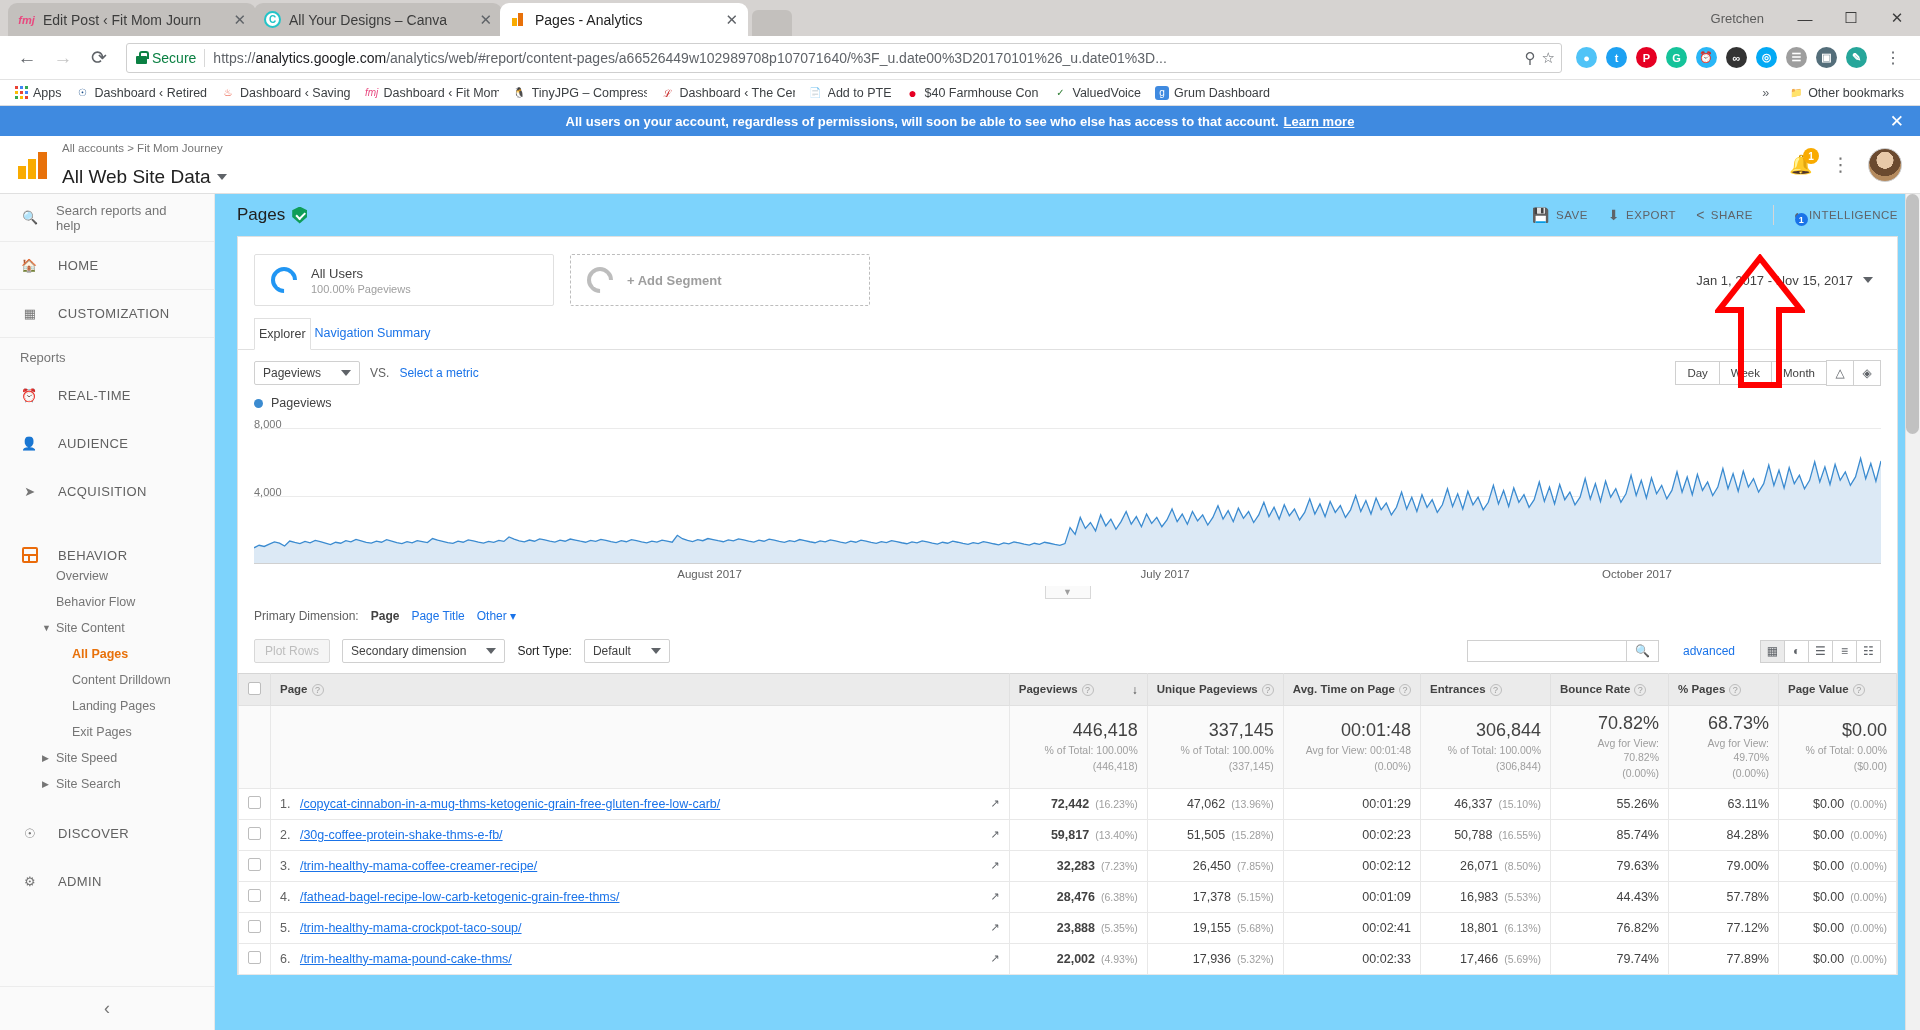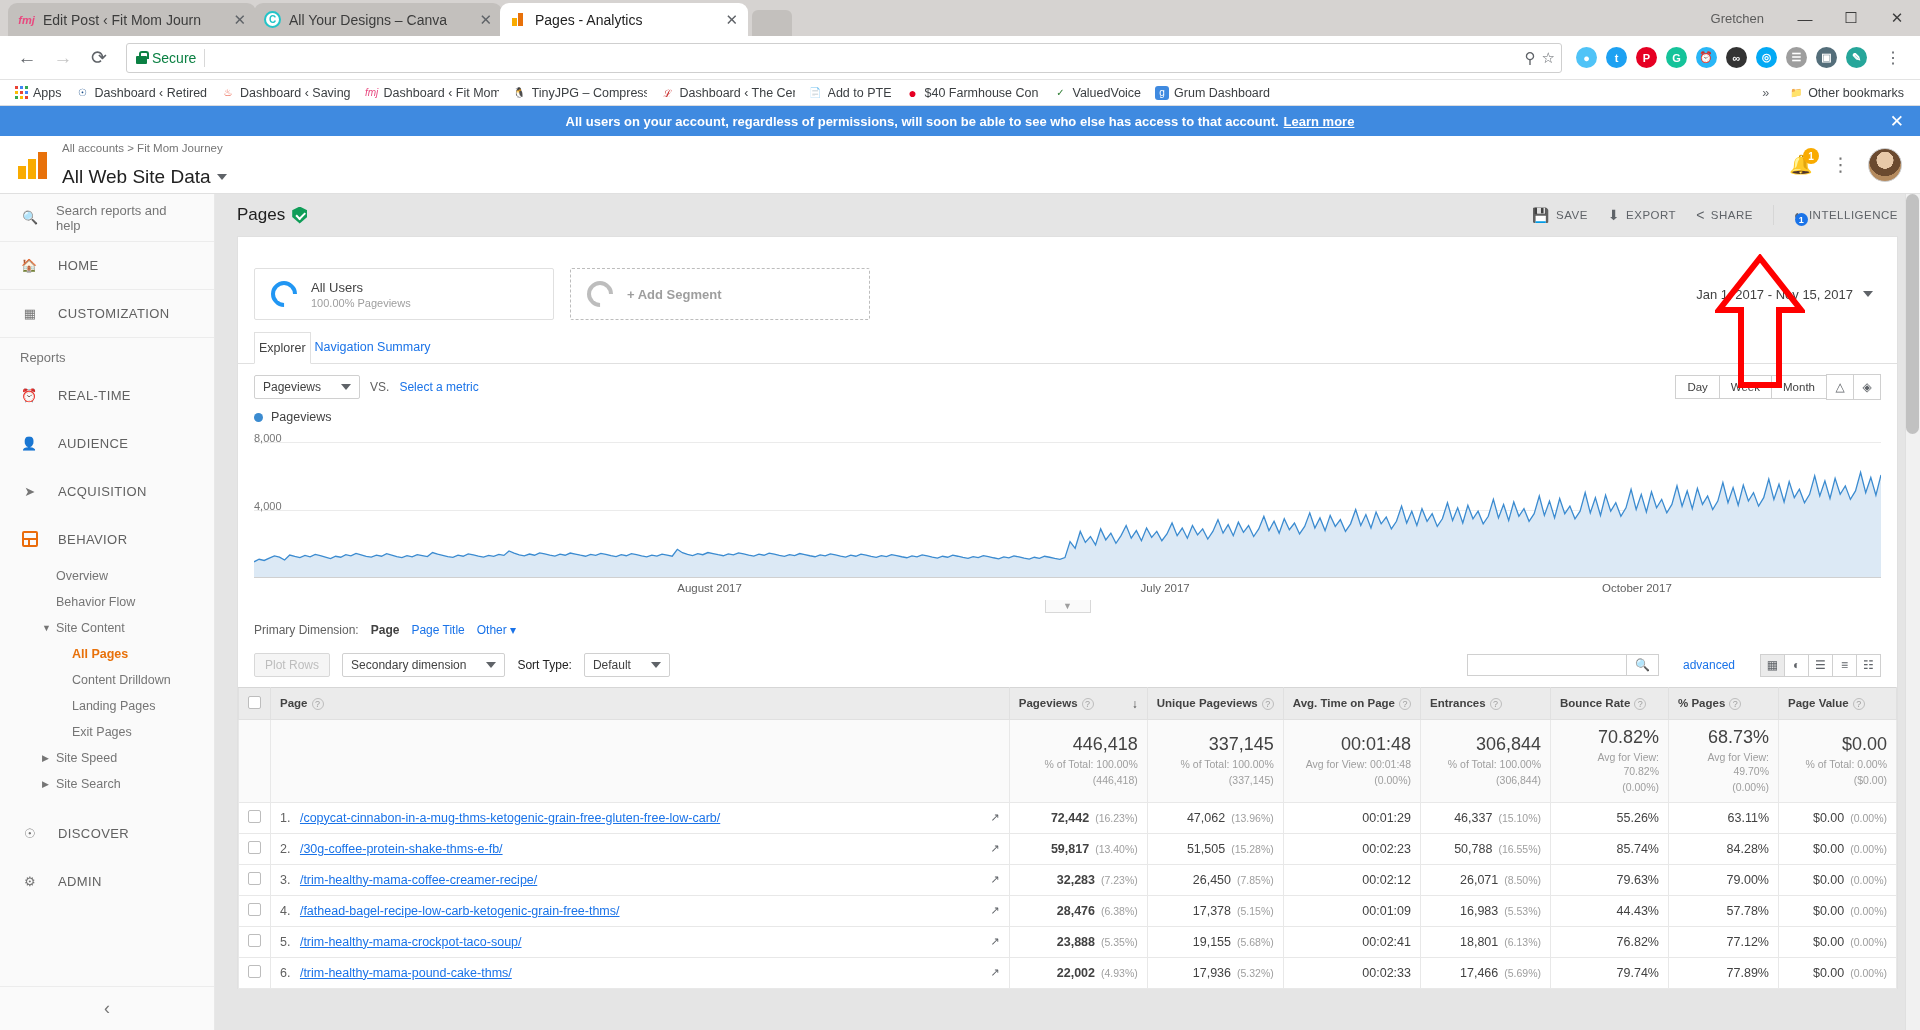--- a/index.html
+++ b/index.html
@@ -146,59 +146,59 @@
   .sidebar { width:215px; flex:0 0 215px; background:#fafafa; border-right:1px solid #e8e8e8; position:relative; overflow:hidden;}
   .side-search {
     height:48px; display:flex; align-items:center; gap:16px; padding:0 20px;
     border-bottom:1px solid #ececec; color:#757575; font-size:13px;
   }
   .side-item {
     height:48px; display:flex; align-items:center; gap:18px; padding:0 20px;
     font-size:13px; color:#616161; letter-spacing:.4px;
   }
   .side-item.bordered { border-bottom:1px solid #ececec; }
-  .side-item.active-section { color:#616161; }
+  .side-item.active-section { color:#616161;align-items:flex-end; }
   .side-ico { width:20px; flex:0 0 20px; display:flex; align-items:center; justify-content:center; color:#757575;}
   .side-group-label { padding: 12px 20px 6px; font-size:13px; color:#757575;}
   .side-sub {
     height:26px; display:flex; align-items:center; font-size:12.5px;
     color:#757575; padding-left:56px; position:relative;
   }
   .side-sub.lvl2 { padding-left:72px; }
   .side-sub.sel { color:#e8710a; font-weight:bold; }
   .side-sub .tri { position:absolute; left:42px; font-size:9px; color:#757575; }
   .icon-sq { width:16px;height:16px;border:2px solid #ea6b0a;border-radius:2px;position:relative;}
   .icon-sq::after{content:'';position:absolute;left:0;top:5px;width:12px;height:2px;background:#ea6b0a;}
   .icon-sq::before{content:'';position:absolute;left:4px;top:7px;width:2px;height:7px;background:#ea6b0a;}
   .side-collapse {
     position:absolute; bottom:0; left:0; right:0; height:44px;
     display:flex; align-items:center; justify-content:center; color:#757575; font-size:18px;
     border-top:1px solid #ececec; background:#fafafa;
   }
 
   
-  .content { flex:1 1 auto; background:#e5e5e5; overflow:hidden; position:relative; }
+  .content { flex:1 1 auto; background:#7dd3fc; overflow:hidden; position:relative; }
   .page-head { height:42px; display:flex; align-items:center; padding:0 22px; }
   .page-title { font-size:17px; color:#212121; display:flex; align-items:center; gap:7px;}
   .shield {
     width:15px;height:17px;background:#0f9d58;
     clip-path: polygon(50% 0,100% 22%,100% 62%,50% 100%,0 62%,0 22%);
     position:relative;
   }
   .shield::after{content:'';position:absolute;left:3.5px;top:5px;width:7px;height:3.5px;border-left:2px solid #fff;border-bottom:2px solid #fff;transform:rotate(-45deg);}
   .page-tools { margin-left:auto; display:flex; align-items:center; gap:20px; font-size:11.5px; color:#5f6368; letter-spacing:.5px;}
   .ptool { display:flex; align-items:center; gap:6px; }
   .ptool .tico { font-size:14px; }
   .tdiv { width:1px; height:20px; background:#d6d6d6; }
   .intel-ico { position:relative; }
   .intel-ico .bdg { position:absolute; bottom:-3px; right:-5px; width:13px;height:13px;border-radius:50%;background:#1a73e8;color:#fff;font-size:9px;display:flex;align-items:center;justify-content:center;font-weight:bold;}
 
   .panel { background:#fff; margin:0 22px; border:1px solid #e0e0e0; border-bottom:none; }
 
-  .segrow { display:flex; align-items:center; padding:31px 16px 12px; gap:16px; position:relative;}
+  .segrow { display:flex; align-items:center; padding:17px 16px 12px; gap:16px; position:relative;}
   .segbox {
     width:300px; height:52px; border:1px solid #e0e0e0; border-radius:2px;
     display:flex; align-items:center; gap:14px; padding:0 16px;
   }
   .segbox.dashed { border:1px dashed #bdbdbd; color:#9e9e9e;font-weight:bold; }
   .donut { width:26px;height:26px;border-radius:50%;border:4px solid #2196f3;border-right-color:transparent; transform: rotate(45deg);}
   .donut.grey { border-color:#bdbdbd; border-right-color:transparent;}
   .seg-name { font-size:13px; color:#424242; }
   .seg-sub { font-size:11px; color:#9e9e9e; margin-top:2px;}
   .daterange { margin-left:auto; font-size:13px; color:#424242; display:flex; align-items:center; gap:10px; padding-right:8px;}
@@ -304,20 +304,21 @@
 </div>
 
 <div class="browser-toolbar">
   <div class="navbtn">←</div>
   <div class="navbtn disabled">→</div>
   <div class="navbtn">⟳</div>
   <div class="omnibox">
     <span class="lock-icon"></span>
     <span class="secure-text">Secure</span>
     <span class="omni-sep"></span>
+    <span class="url-text"><span>https://</span><b>analytics.google.com</b><span>/analytics/web/#report/content-pages/a66526449w102989708p107071640/%3F_u.date00%3D20170101%26_u.date01%3D...</span></span>
     <span class="omni-right">
       <span style="color:#5f6368;font-size:15px;">⚲</span>
       <span style="color:#5f6368;font-size:15px;">☆</span>
     </span>
   </div>
   <div class="ext-icons">
     <span class="ext" style="background:#4fc3f7;">●</span>
     <span class="ext" style="background:#1da1f2;">t</span>
     <span class="ext" style="background:#e60023;">P</span>
     <span class="ext" style="background:#15c39a;">G</span>

